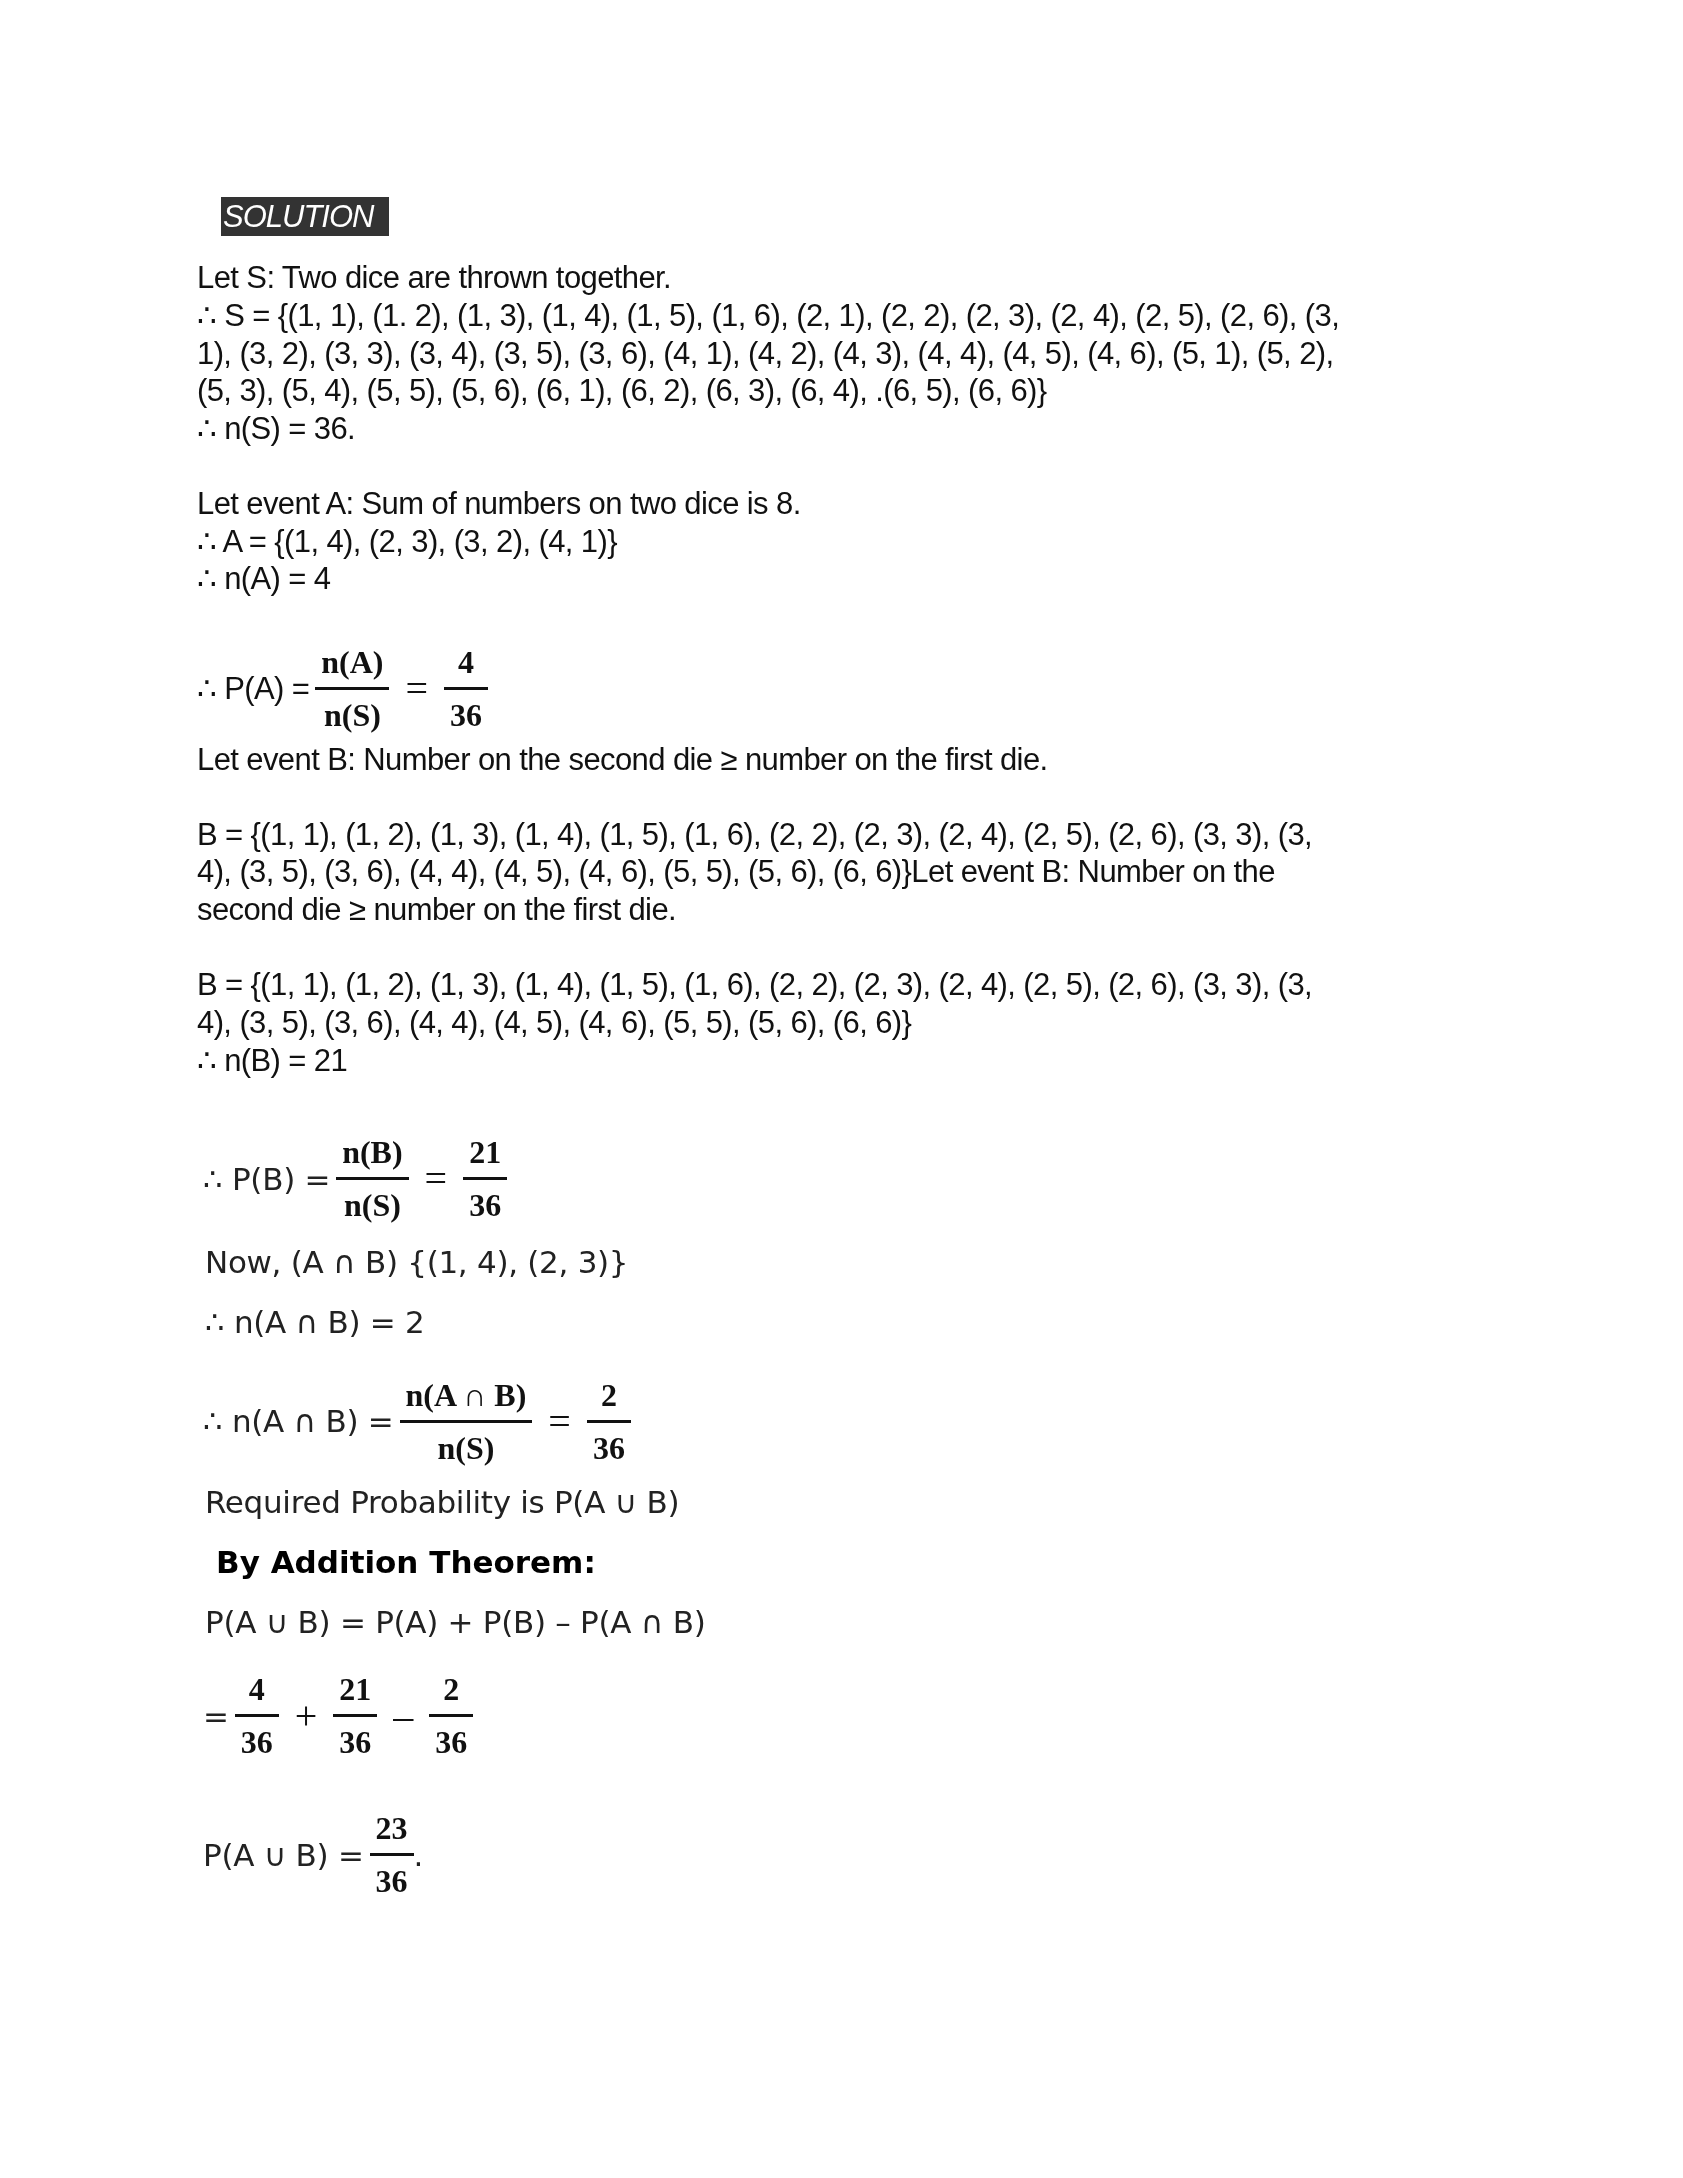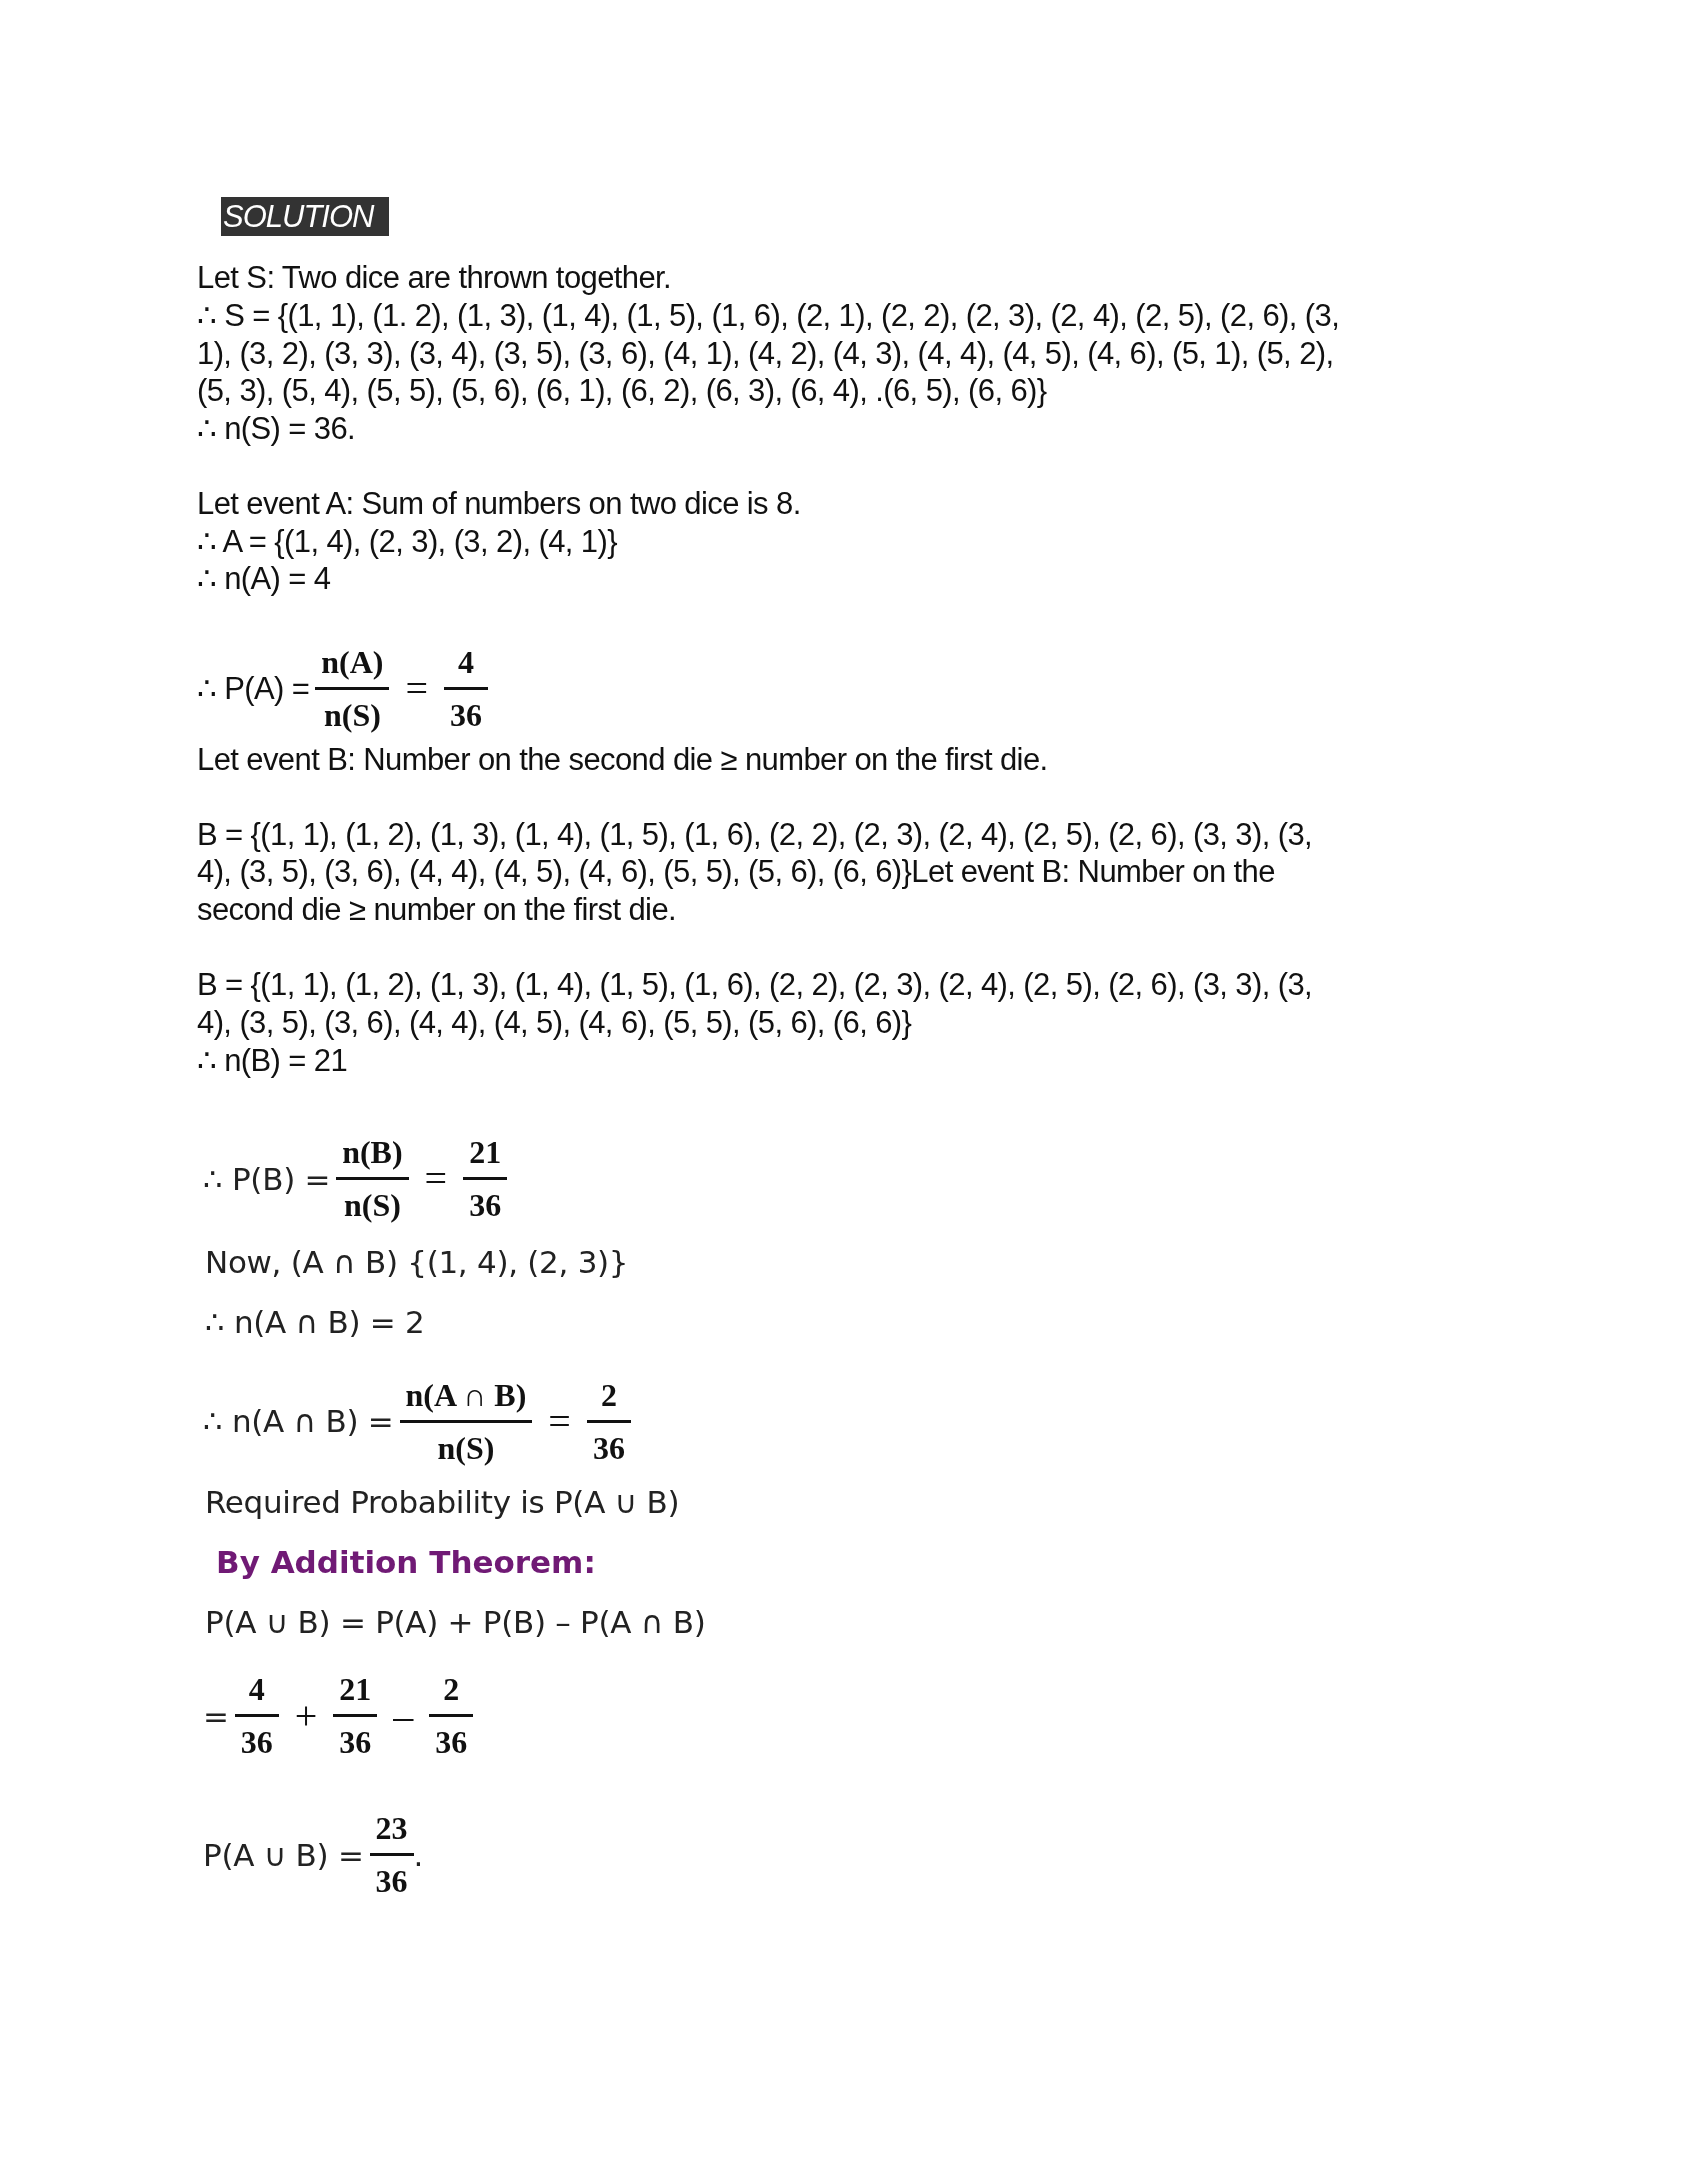--- a/index.html
+++ b/index.html
@@ -6,21 +6,21 @@
   body { width:1683px; height:2178px; position:relative; overflow:hidden; color:#111; }
   .abs { position:absolute; white-space:nowrap; }
   .arial { font-family:"Liberation Sans", sans-serif; font-size:31px; letter-spacing:-0.6px; line-height:38px; }
   .calibri { font-family:"DejaVu Sans", sans-serif; font-size:31px; line-height:40px; color:#222; letter-spacing:-0.3px; }
   .solution-badge { left:197px; top:197px; width:168px; height:39px; background:#333; color:#fff; font-family:"Liberation Sans", sans-serif; font-style:italic; font-size:31px; line-height:39px; letter-spacing:-1px; padding-left:2px; box-sizing:border-box;margin-left:24px; }
   .frac { display:inline-flex; flex-direction:column; align-items:center; vertical-align:middle; margin:0 6px; font-family:"Liberation Serif", serif; font-weight:bold; font-size:32px; }
   .frac .num, .frac .den { line-height:50px; padding:0 6px; }
   .frac .bar { align-self:stretch; height:3px; background:#111; }
   .eq-row { display:flex; align-items:center; }
   .op { font-family:"Liberation Serif", serif; font-size:40px; margin:0 10px; }
-  .bold-heading { font-family:"DejaVu Sans", sans-serif; font-weight:bold; font-size:31px; color:#701a75; }
+  .bold-heading { font-family:"DejaVu Sans", sans-serif; font-weight:bold; font-size:31px; color:#000000; }
 </style>
 </head>
 <body>
 
 <div class="abs solution-badge">SOLUTION</div>
 
 <div class="abs arial" style="left:197px; top:259px;text-align:center;">Let S: Two dice are thrown together.</div>
 <div class="abs arial" style="left:197px; top:297px;">∴ S = {(1, 1), (1. 2), (1, 3), (1, 4), (1, 5), (1, 6), (2, 1), (2, 2), (2, 3), (2, 4), (2, 5), (2, 6), (3,</div>
 <div class="abs arial" style="left:197px; top:335px;">1), (3, 2), (3, 3), (3, 4), (3, 5), (3, 6), (4, 1), (4, 2), (4, 3), (4, 4), (4, 5), (4, 6), (5, 1), (5, 2),</div>
 <div class="abs arial" style="left:197px; top:372px;">(5, 3), (5, 4), (5, 5), (5, 6), (6, 1), (6, 2), (6, 3), (6, 4), .(6, 5), (6, 6)}</div>

